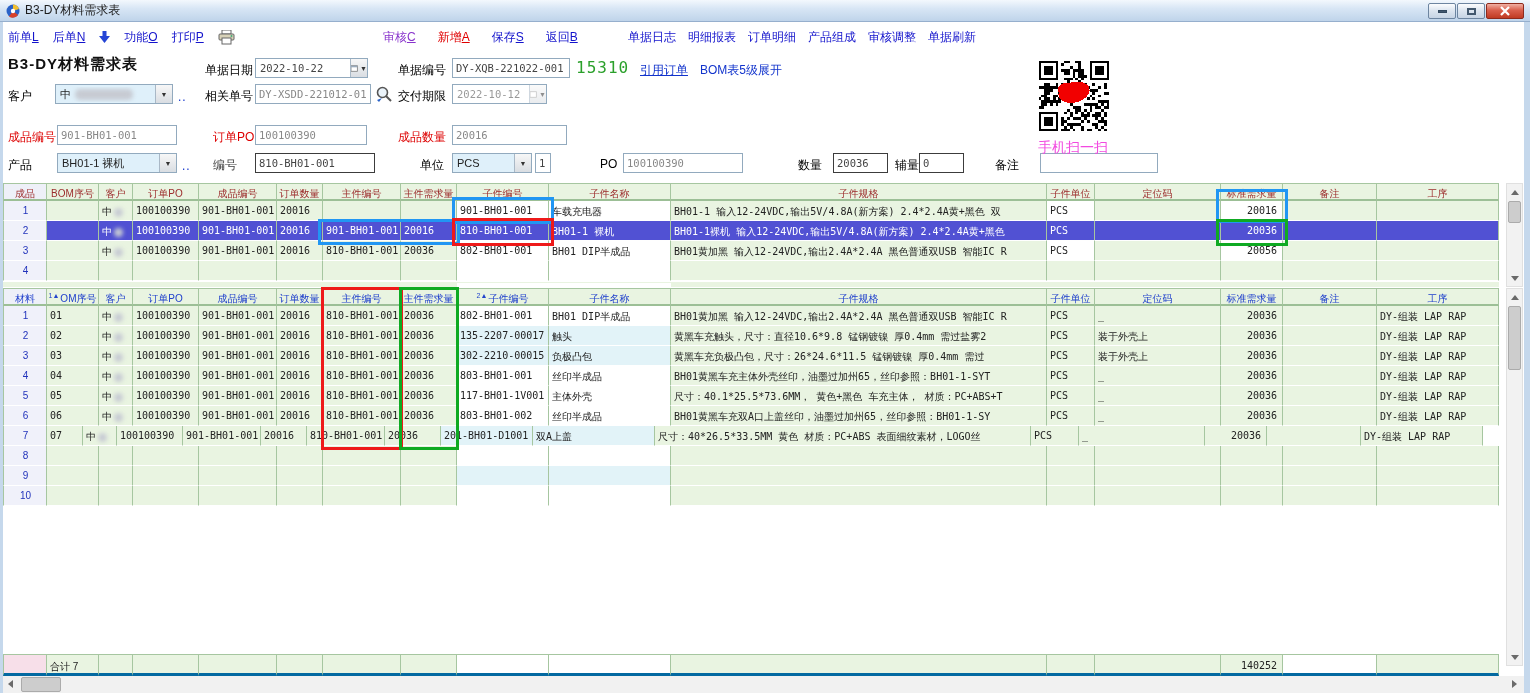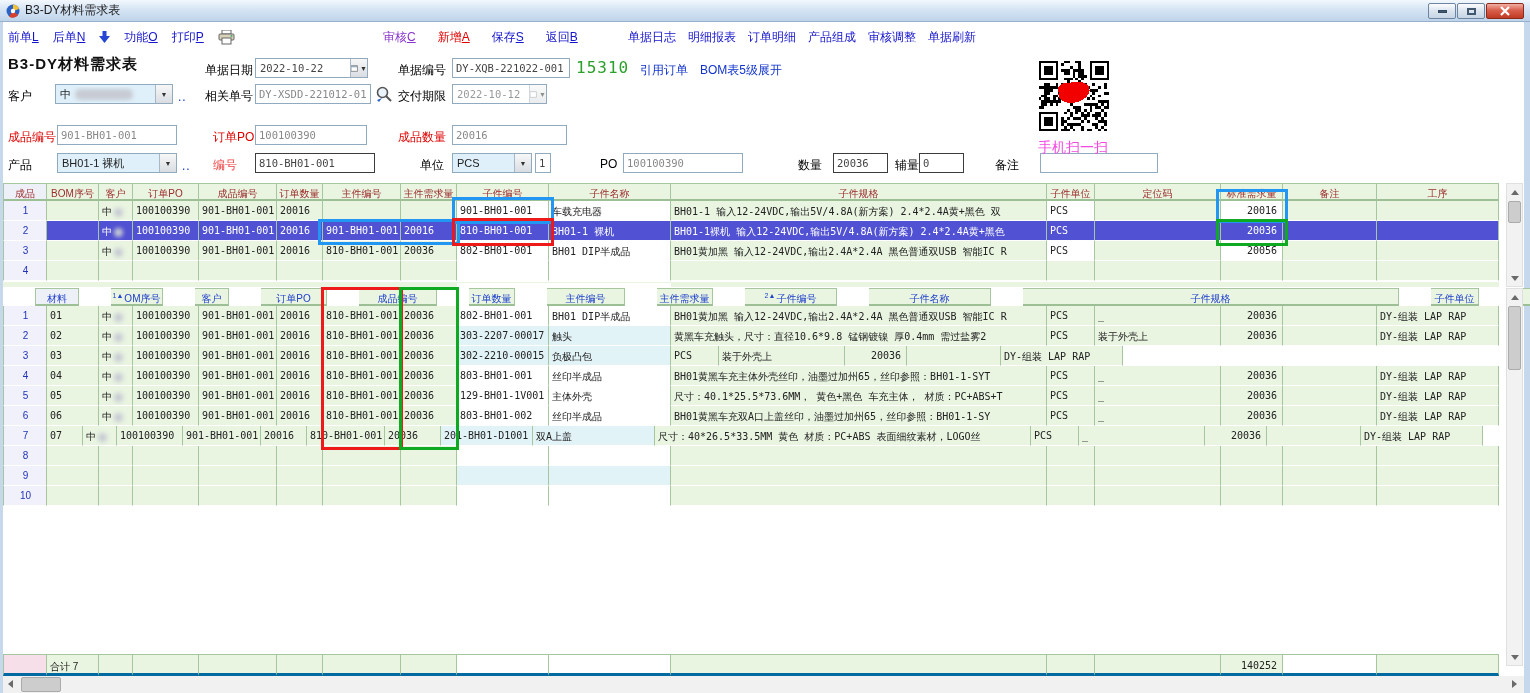--- a/index.html
+++ b/index.html
@@ -24,21 +24,21 @@
   
   .tgroup{position:absolute;top:6px;height:18px;display:flex;align-items:center;}
   .titem{font-size:12px;color:#1414cc;white-space:nowrap;cursor:default;}
   .titem u{text-decoration:underline;}
   .titem.purple{color:#8833cc;}
   .titem.red{color:#e00000;}
   .ticonbox{display:inline-flex;align-items:center;}
   
   .lbl{position:absolute;font-size:12px;color:#000;white-space:nowrap;}
   .lbl.red{color:#dd0000;}
-  .lbl.olive{color:#ef4444;}
+  .lbl.olive{color:#404040;}
   #heading{position:absolute;left:8px;top:33px;font-size:15px;font-weight:bold;color:#111;letter-spacing:1px;}
   .inp{position:absolute;box-sizing:border-box;height:20px;border:1px solid #92aabe;background:#fff;
     font-family:"DejaVu Sans Mono","DejaVu Sans",monospace;font-size:10.5px;color:#444;padding:1px 3px;}
   .inp.dim{color:#888;}
   .inp.dark{border-color:#3c3c3c;}
   .combo{position:absolute;box-sizing:border-box;height:20px;border:1px solid #92aabe;background:#dff0fa;
     display:flex;align-items:center;}
   .combo .val{flex:1;font-size:11px;color:#222;padding-left:4px;white-space:nowrap;overflow:hidden;}
   .combo .cbtn,.dbtn{width:17px;height:18px;background:linear-gradient(#f7f7f7,#d9dde2);border-left:1px solid #a9b8c6;
     display:flex;align-items:center;justify-content:center;font-size:7px;color:#333;box-sizing:border-box;}
@@ -54,21 +54,21 @@
   
   .tbl{position:absolute;left:3px;font-family:"DejaVu Sans Mono","DejaVu Sans",monospace;font-size:10px;}
   .trow{display:flex;height:20px;}
   .trow.thead{height:18px;}
   .tc{box-sizing:border-box;border-right:1px solid #a6c6a0;border-bottom:1px solid #fff;
     padding:4px 2px 0 3px;white-space:nowrap;overflow:hidden;background:#e9f4e1;color:#222;}
   .tc:first-child{border-left:1px solid #a6c6a0;}
   .trow.thead .tc{font-family:"Liberation Sans","DejaVu Sans",sans-serif;font-size:10px;
     text-align:center;padding:3px 1px 7px;border-top:1px solid #a6c6a0;border-bottom:2px solid #9cbf96;}
   #product-table .trow.thead .tc{color:#9c2c2c;}
-  #material-table .trow.thead .tc{color:#2040cc;margin-left:32px;}
+  #material-table .trow.thead .tc{color:#2040cc;}
   .tc.rn{background:#f0f1fa;color:#2233bb;text-align:center;
     font-family:"Liberation Sans","DejaVu Sans",sans-serif;}
   .trow.thead .tc.rn{background:#eef0f8;}
   .tc.w{background:#fff;}
   .tc.c{background:#e2f3f8;}
   .tc.a-right{text-align:right;padding-right:5px;}
   .trow.sel .tc{background:#5151d3;color:#fff;}
   .trow.sel .tc.rn{background:#f0f1fa;color:#2233bb;}
   .sort{font-size:7px;color:#2244cc;margin-right:1px;vertical-align:top;}
   #sliver{position:absolute;left:3px;top:259px;width:1496px;height:6px;background:#e9f4e1;
@@ -171,21 +171,21 @@
         <svg width="9" height="9" viewBox="0 0 9 9">
             <rect x="0" y="1" width="8" height="7" fill="#fff" stroke="#777"></rect>
             <rect x="0" y="1" width="8" height="2" fill="#9ab"></rect>
           </svg>&nbsp;▼
       </span>
     </div>
 
     <span class="lbl" style="left:398px;top:40px;">单据编号</span>
     <input class="inp" style="left: 452px; top: 36px; width: 118px;" value="DY-XQB-221022-001">
     <span id="greennum">15310</span>
-    <span class="link" style="left:640px;top:40px;">引用订单</span>
+    <span class="link" style="left:640px;top:40px;text-decoration:underline;">引用订单</span>
     <span class="link" style="left:700px;top:40px;">BOM表5级展开</span>
 
     <span class="lbl" style="left:8px;top:66px;">客户</span>
     <div class="combo" style="left:55px;top:62px;width:118px;">
       <span class="val"><span>中</span><span class="smudge"></span></span>
       <span class="cbtn">▼</span>
     </div>
     <span class="dots" style="left:178px;top:68px;">..</span>
 
     <span class="lbl" style="left:205px;top:66px;">相关单号</span>
@@ -577,40 +577,41 @@
         </div>
         <div class="trow">
           <div class="tc rn" style="width: 44px;">2</div>
           <div class="tc" style="width: 52px;">02</div>
           <div class="tc" style="width: 34px;"><span>中</span><span class="smudge" style="width: 9px; height: 9px; margin-left: 2px;"></span></div>
           <div class="tc" style="width: 66px;">100100390</div>
           <div class="tc" style="width: 78px;">901-BH01-001</div>
           <div class="tc" style="width: 46px;">20016</div>
           <div class="tc" style="width: 78px;">810-BH01-001</div>
           <div class="tc" style="width: 56px;">20036</div>
-          <div class="tc c" style="width: 92px;">303-2207-00017</div>
+          <div class="tc c" style="width: 92px;">135-2207-00017</div>
           <div class="tc c" style="width: 122px;">触头</div>
           <div class="tc" style="width: 376px;">黄黑车充触头，尺寸：直径10.6*9.8 锰钢镀镍 厚0.4mm 需过盐雾2</div>
           <div class="tc" style="width: 48px;">PCS</div>
           <div class="tc" style="width: 126px;">装于外壳上</div>
           <div class="tc a-right" style="width: 62px;">20036</div>
           <div class="tc" style="width: 94px;"></div>
           <div class="tc" style="width: 122px;">DY-组装 LAP RAP</div>
         </div>
         <div class="trow">
           <div class="tc rn" style="width: 44px;">3</div>
           <div class="tc" style="width: 52px;">03</div>
           <div class="tc" style="width: 34px;"><span>中</span><span class="smudge" style="width: 9px; height: 9px; margin-left: 2px;"></span></div>
           <div class="tc" style="width: 66px;">100100390</div>
           <div class="tc" style="width: 78px;">901-BH01-001</div>
           <div class="tc" style="width: 46px;">20016</div>
           <div class="tc" style="width: 78px;">810-BH01-001</div>
           <div class="tc" style="width: 56px;">20036</div>
           <div class="tc c" style="width: 92px;">302-2210-00015</div>
           <div class="tc c" style="width: 122px;">负极凸包</div>
+          <div class="tc" style="width: 376px;">黄黑车充负极凸包，尺寸：26*24.6*11.5 锰钢镀镍 厚0.4mm 需过</div>
           <div class="tc" style="width: 48px;">PCS</div>
           <div class="tc" style="width: 126px;">装于外壳上</div>
           <div class="tc a-right" style="width: 62px;">20036</div>
           <div class="tc" style="width: 94px;"></div>
           <div class="tc" style="width: 122px;">DY-组装 LAP RAP</div>
         </div>
         <div class="trow">
           <div class="tc rn" style="width: 44px;">4</div>
           <div class="tc" style="width: 52px;">04</div>
           <div class="tc" style="width: 34px;"><span>中</span><span class="smudge" style="width: 9px; height: 9px; margin-left: 2px;"></span></div>
@@ -630,21 +631,21 @@
         </div>
         <div class="trow">
           <div class="tc rn" style="width: 44px;">5</div>
           <div class="tc" style="width: 52px;">05</div>
           <div class="tc" style="width: 34px;"><span>中</span><span class="smudge" style="width: 9px; height: 9px; margin-left: 2px;"></span></div>
           <div class="tc" style="width: 66px;">100100390</div>
           <div class="tc" style="width: 78px;">901-BH01-001</div>
           <div class="tc" style="width: 46px;">20016</div>
           <div class="tc" style="width: 78px;">810-BH01-001</div>
           <div class="tc" style="width: 56px;">20036</div>
-          <div class="tc w" style="width: 92px;">129-BH01-1V001</div>
+          <div class="tc w" style="width: 92px;">117-BH01-1V001</div>
           <div class="tc w" style="width: 122px;">主体外壳</div>
           <div class="tc" style="width: 376px;">尺寸：40.1*25.5*73.6MM， 黄色+黑色 车充主体， 材质：PC+ABS+T</div>
           <div class="tc" style="width: 48px;">PCS</div>
           <div class="tc" style="width: 126px;">_</div>
           <div class="tc a-right" style="width: 62px;">20036</div>
           <div class="tc" style="width: 94px;"></div>
           <div class="tc" style="width: 122px;">DY-组装 LAP RAP</div>
         </div>
         <div class="trow">
           <div class="tc rn" style="width: 44px;">6</div>

